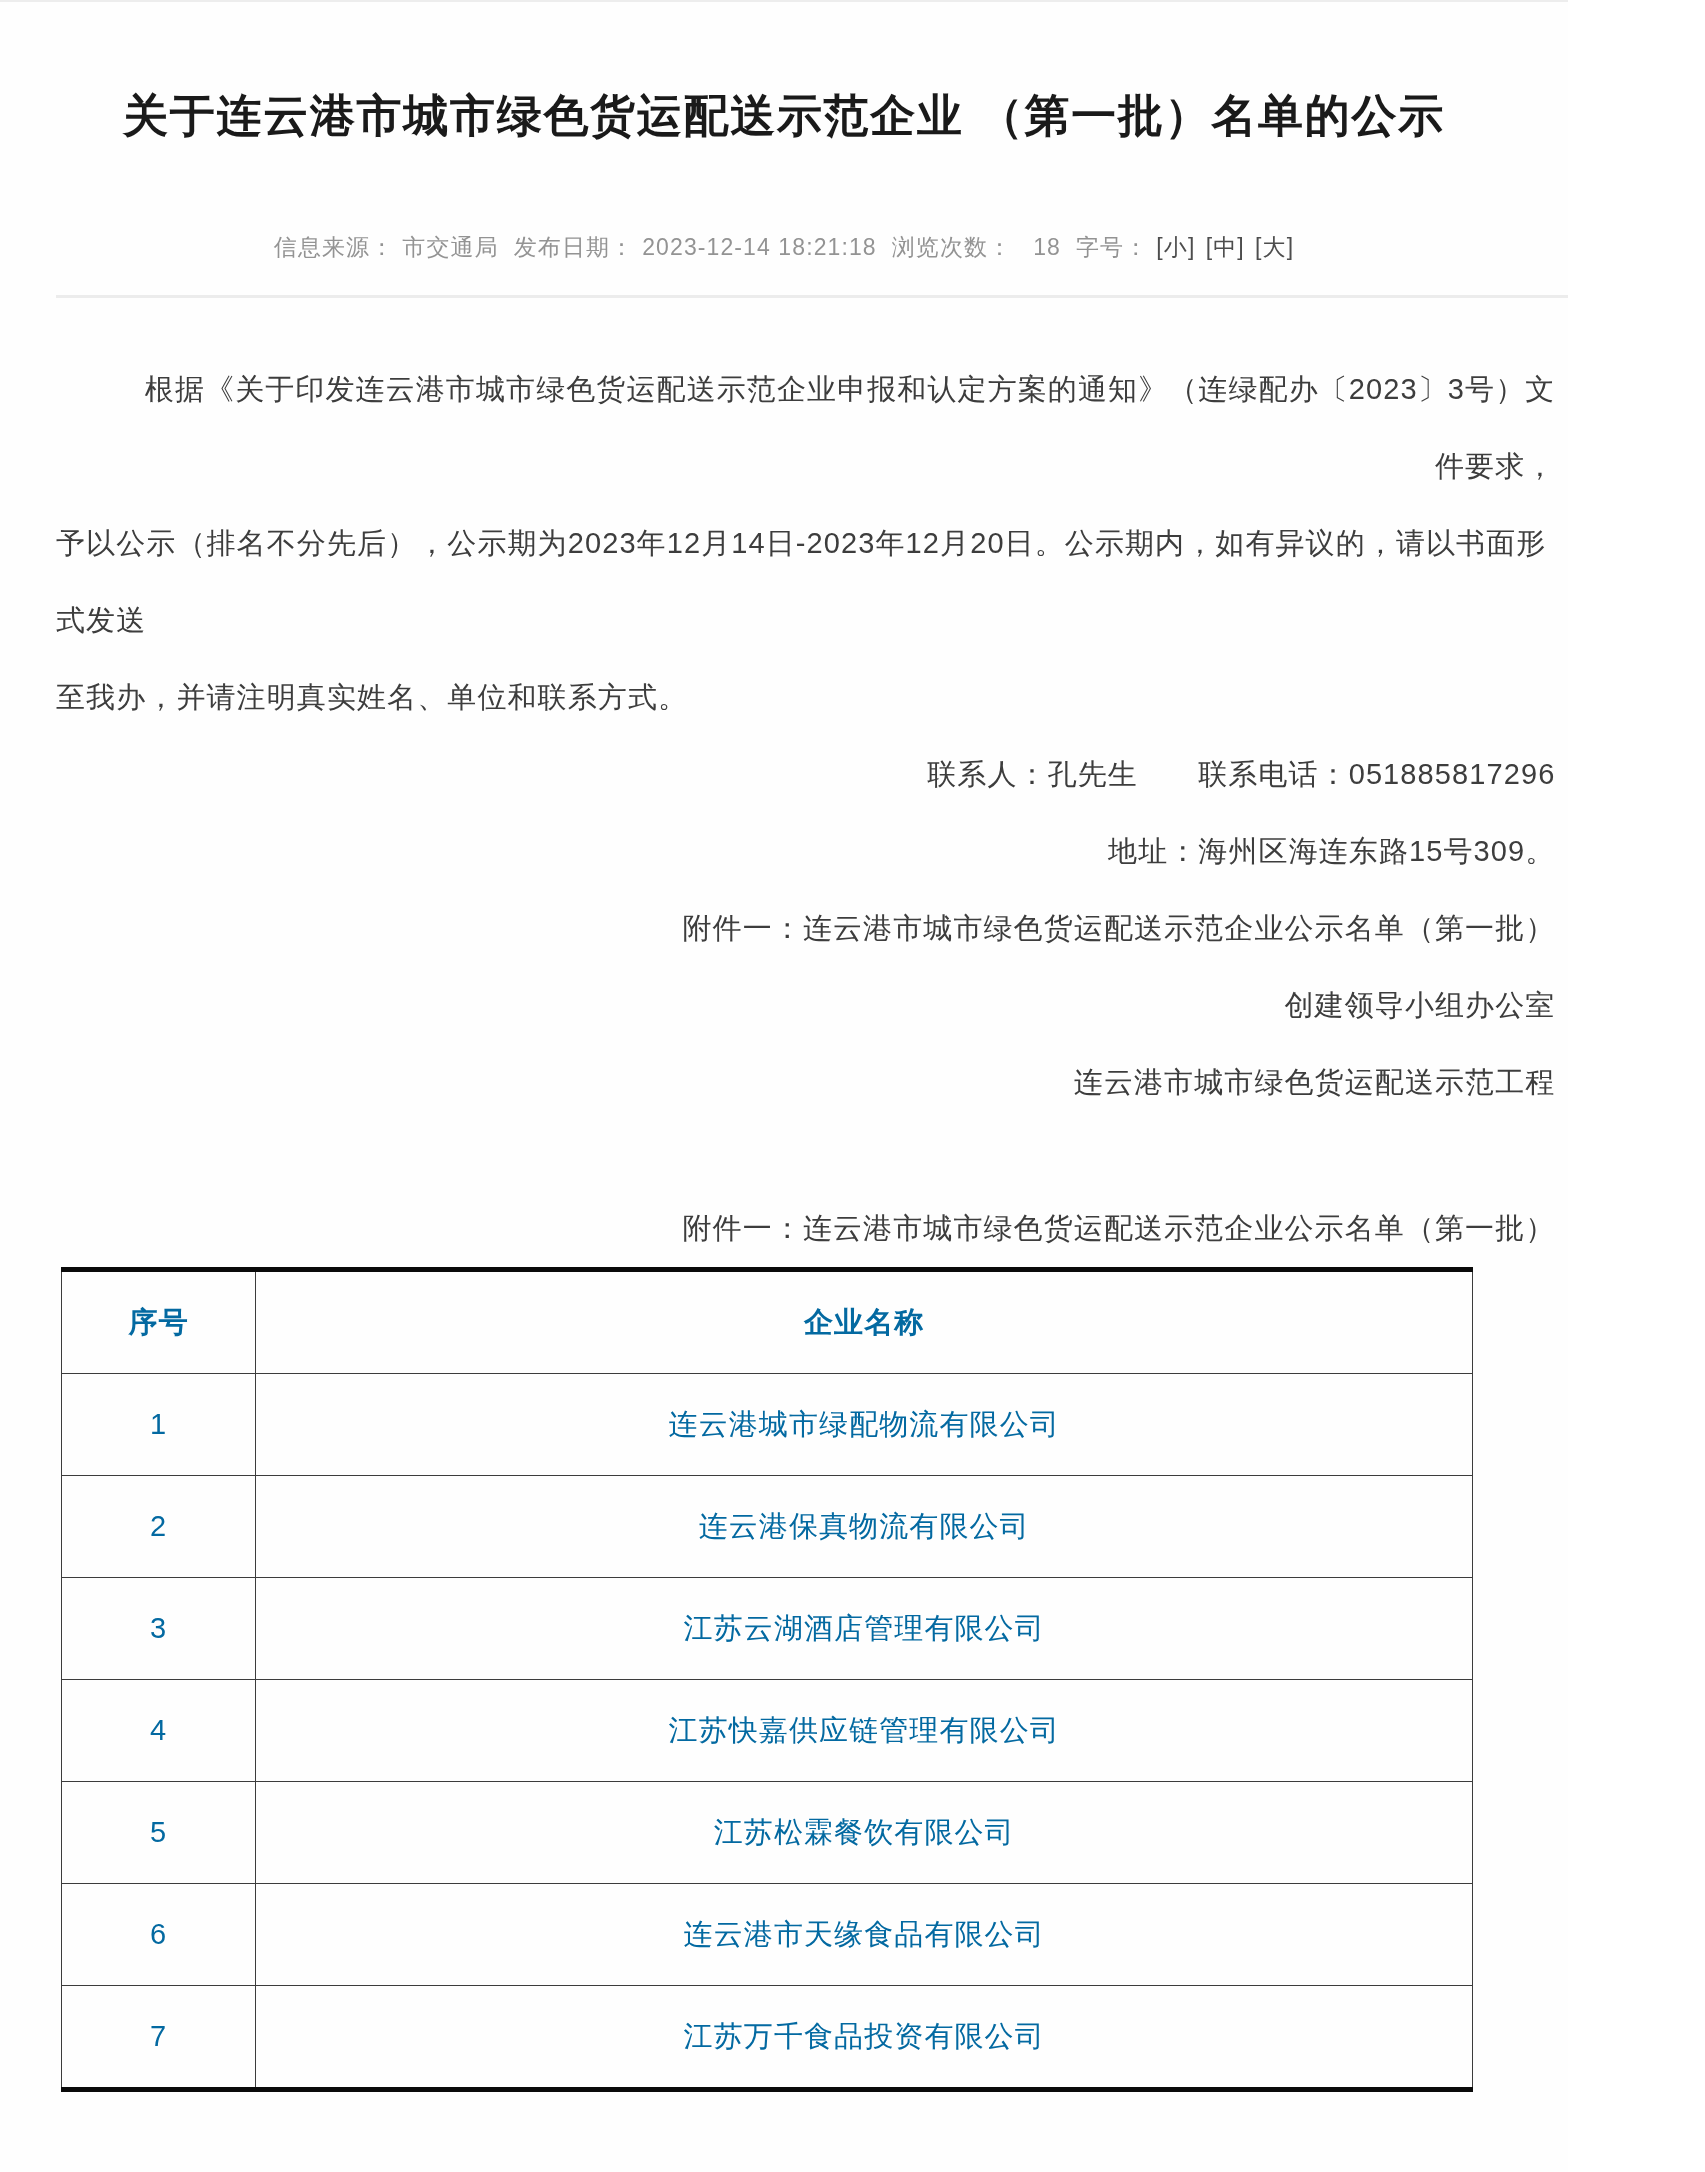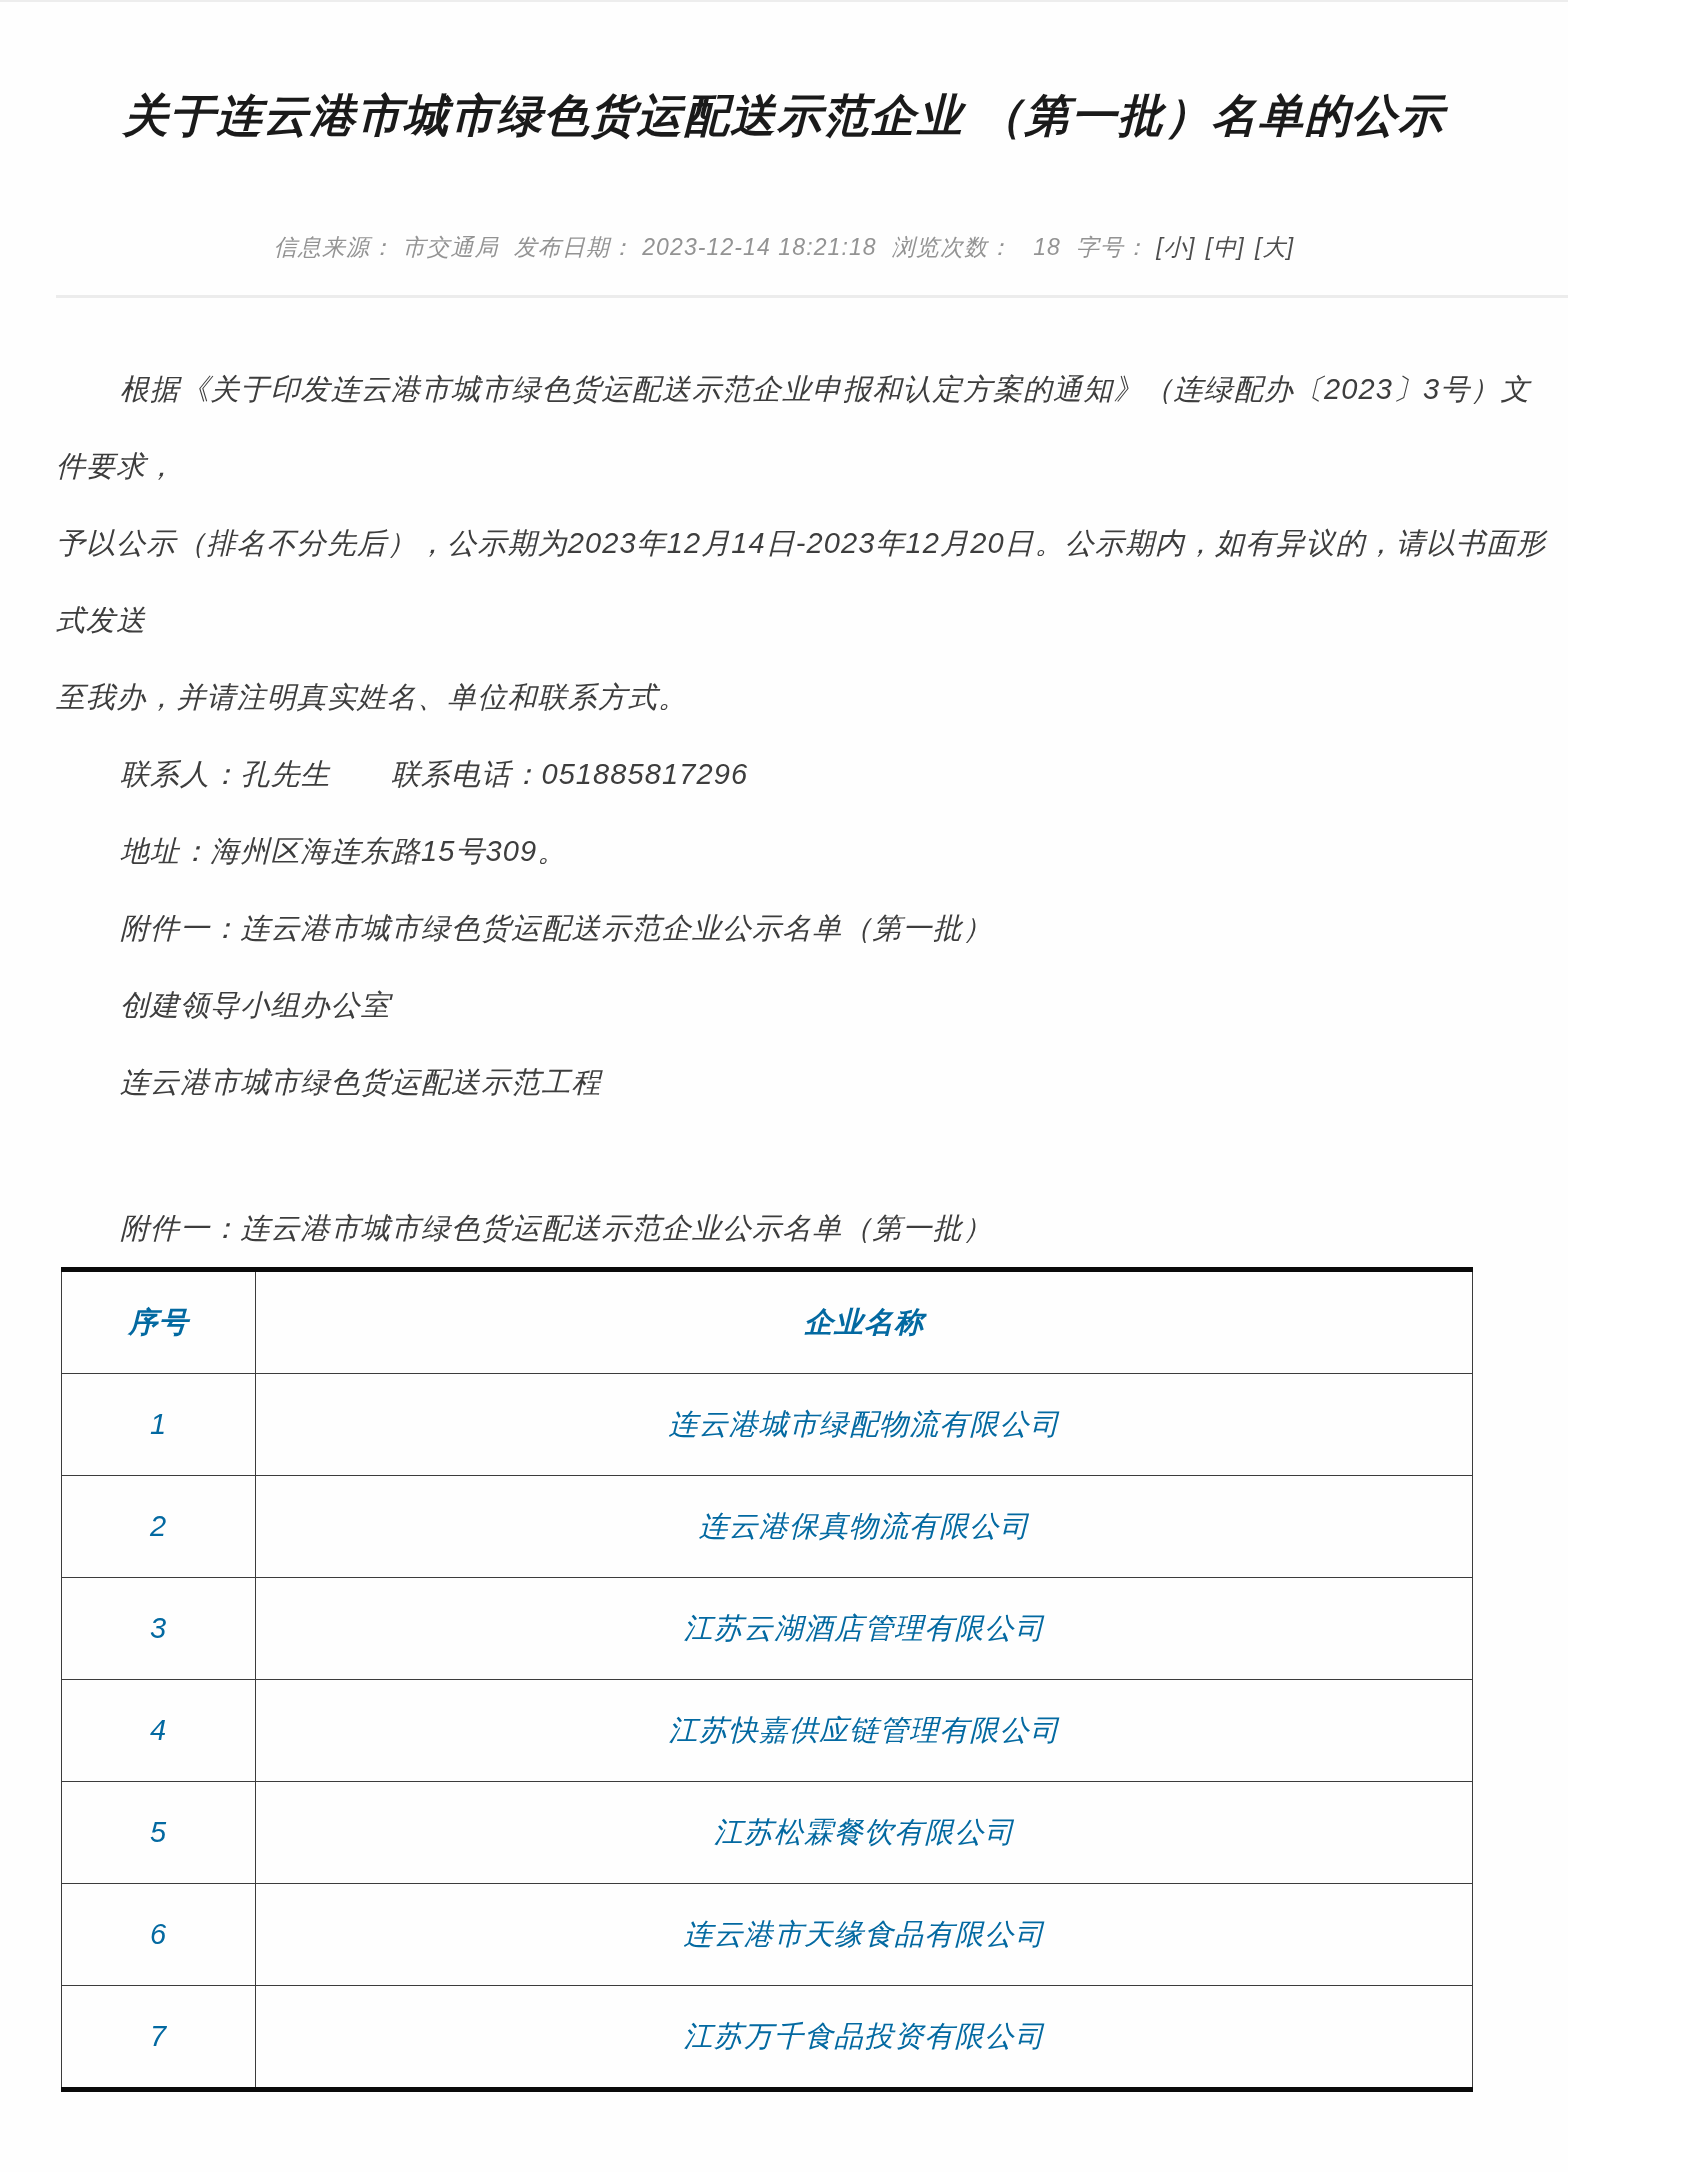--- a/index.html
+++ b/index.html
@@ -3,21 +3,21 @@
 <meta charset="utf-8">
 <style>
   html,body{margin:0;padding:0;}
   body{
     width:1705px;height:2172px;
     background:#ffffff;
     font-family:"Liberation Sans", sans-serif;
     color:#3d3d3d;
     overflow:hidden;
   }
-  .page{position:relative;width:1568px;height:2172px;background:#fefefe;font-style:italic;}
+  .page{position:relative;width:1568px;height:2172px;background:#fefefe;}
   .top-hairline{height:2.3px;background:#ededed;width:100%;}
 
   .article-title{
     margin:86px 69px 0 69px;
     text-align:center;
     font-size:45px;
     font-weight:700;
     color:#1a1a1a;
     letter-spacing:1.7px;
     line-height:1.25;
@@ -45,21 +45,21 @@
   }
 
   .body-area{
     margin:53px 12.6px 0 56px;
     font-size:29px;
     line-height:77px;
     letter-spacing:1.1px;
     color:#3d3d3d;
   }
   .para-line{white-space:pre-wrap;}
-  .indent{text-indent:64px;}
+  .indent{text-indent:64px;text-align:right;}
 
   .table-caption-wrap{margin-top:69px;}
 
   table.company-table{
     margin-left:5.2px;
     margin-top:0;
     border-collapse:collapse;
     width:1412px;
     table-layout:fixed;
     border-top:5.2px solid #0a0a0a;

